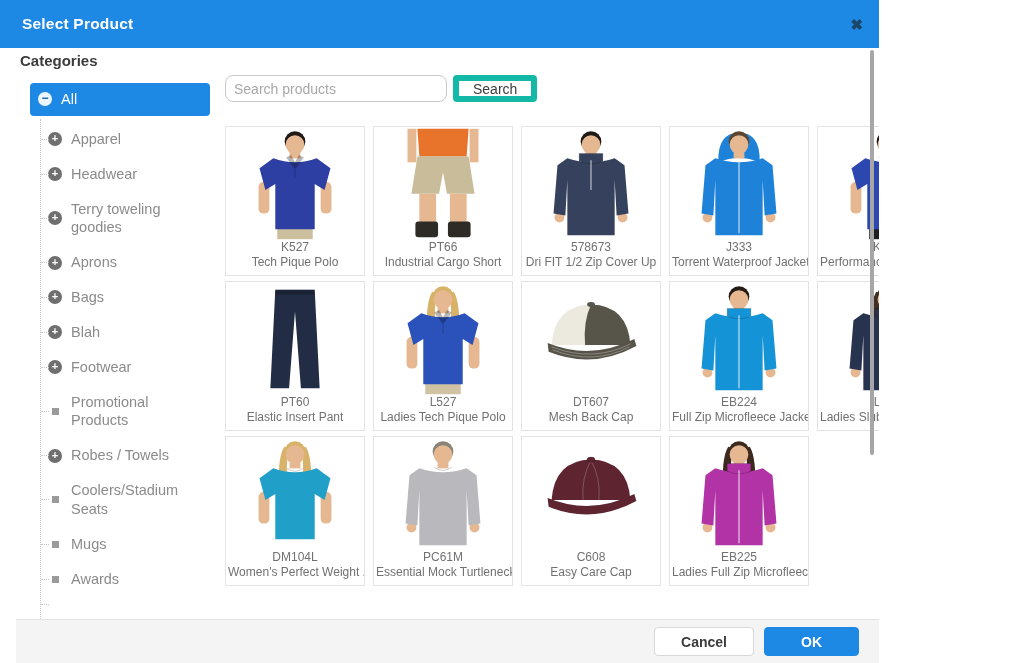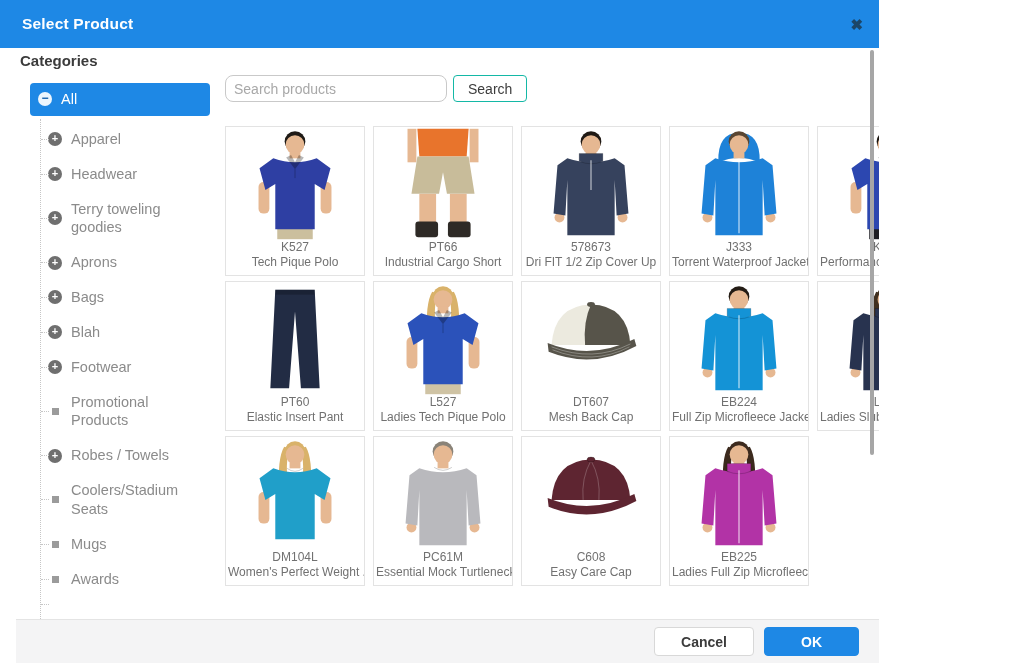--- a/index.html
+++ b/index.html
@@ -27,21 +27,21 @@
   .ico{width:14px;height:14px;flex:0 0 14px;display:flex;align-items:center;justify-content:center}
   .ico-plus{width:14px;height:14px;border-radius:50%;background:#6f6f6f;color:#fff;font-size:11px;line-height:13px;text-align:center;font-weight:bold}
   .ico-minus{width:14px;height:14px;border-radius:50%;background:rgba(255,255,255,.92);color:#0d5ba8;font-size:12px;line-height:12px;text-align:center;font-weight:bold}
   .ico-sq{width:7px;height:7px;background:#9b9b9b}
 
   
   .content{flex:1;padding:27px 0 0 1px}
   .srow{display:flex;gap:6px;margin-bottom:24px}
   #q{width:204px;height:25px;border:1px solid #c9c9c9;border-radius:8px;padding:0 8px;font-size:14px;color:#444;font-family:"Liberation Sans",sans-serif}
   #q::placeholder{color:#a8a8a8}
-  .sbtn{height:27px;padding:0 14px;background:#fff;border:1px solid #14b8a6;border-radius:4px;font-size:14px;color:#3c3c3c;cursor:pointer;font-family:"Liberation Sans",sans-serif}
+  .sbtn{height:27px;padding:0 14px;background:#fff;border:6px solid #14b8a6;border-radius:4px;font-size:14px;color:#3c3c3c;cursor:pointer;font-family:"Liberation Sans",sans-serif}
 
   .grid{display:grid;grid-template-columns:repeat(5,140px);column-gap:8px;row-gap:5px}
   .card{box-sizing:border-box;width:140px;height:150px;border:1px solid #e3e3e3;background:#fff;text-align:center;color:#717171;font-size:12px;overflow:hidden;cursor:pointer}
   .card svg{display:block;margin:1px auto 0}
   .card .code{line-height:15px}
   .card .nm{line-height:15px;white-space:nowrap;overflow:hidden;padding:0 2px}
 
   .vscroll{position:absolute;right:5px;top:2px;width:4px;height:405px;background:#a6a6a6;border-radius:2px;cursor:pointer}
 
   

